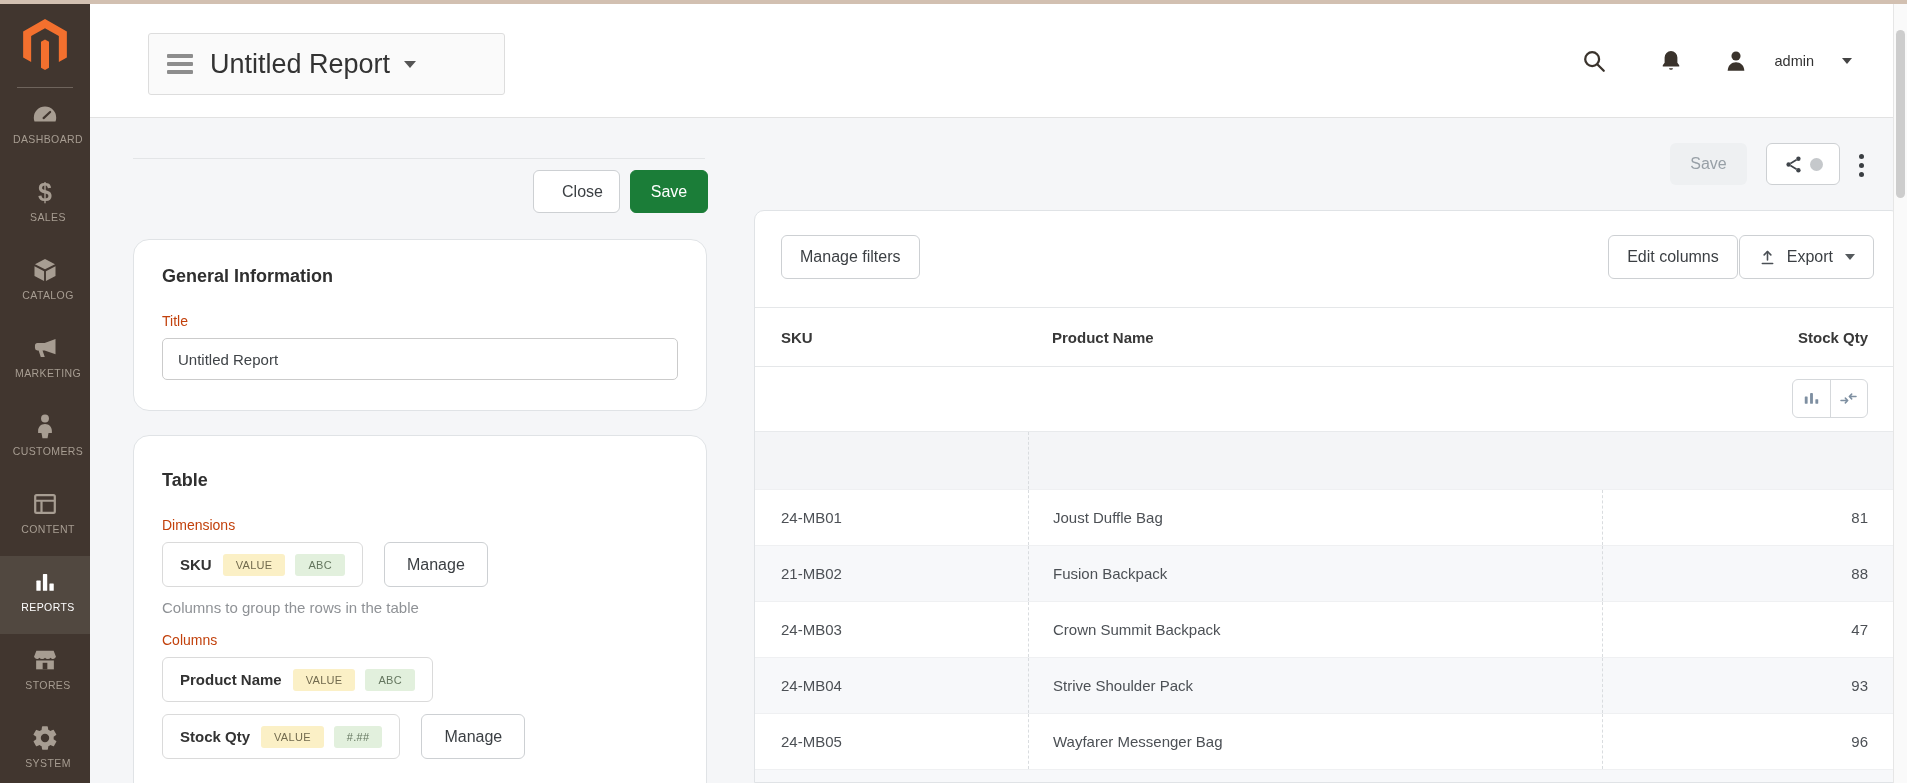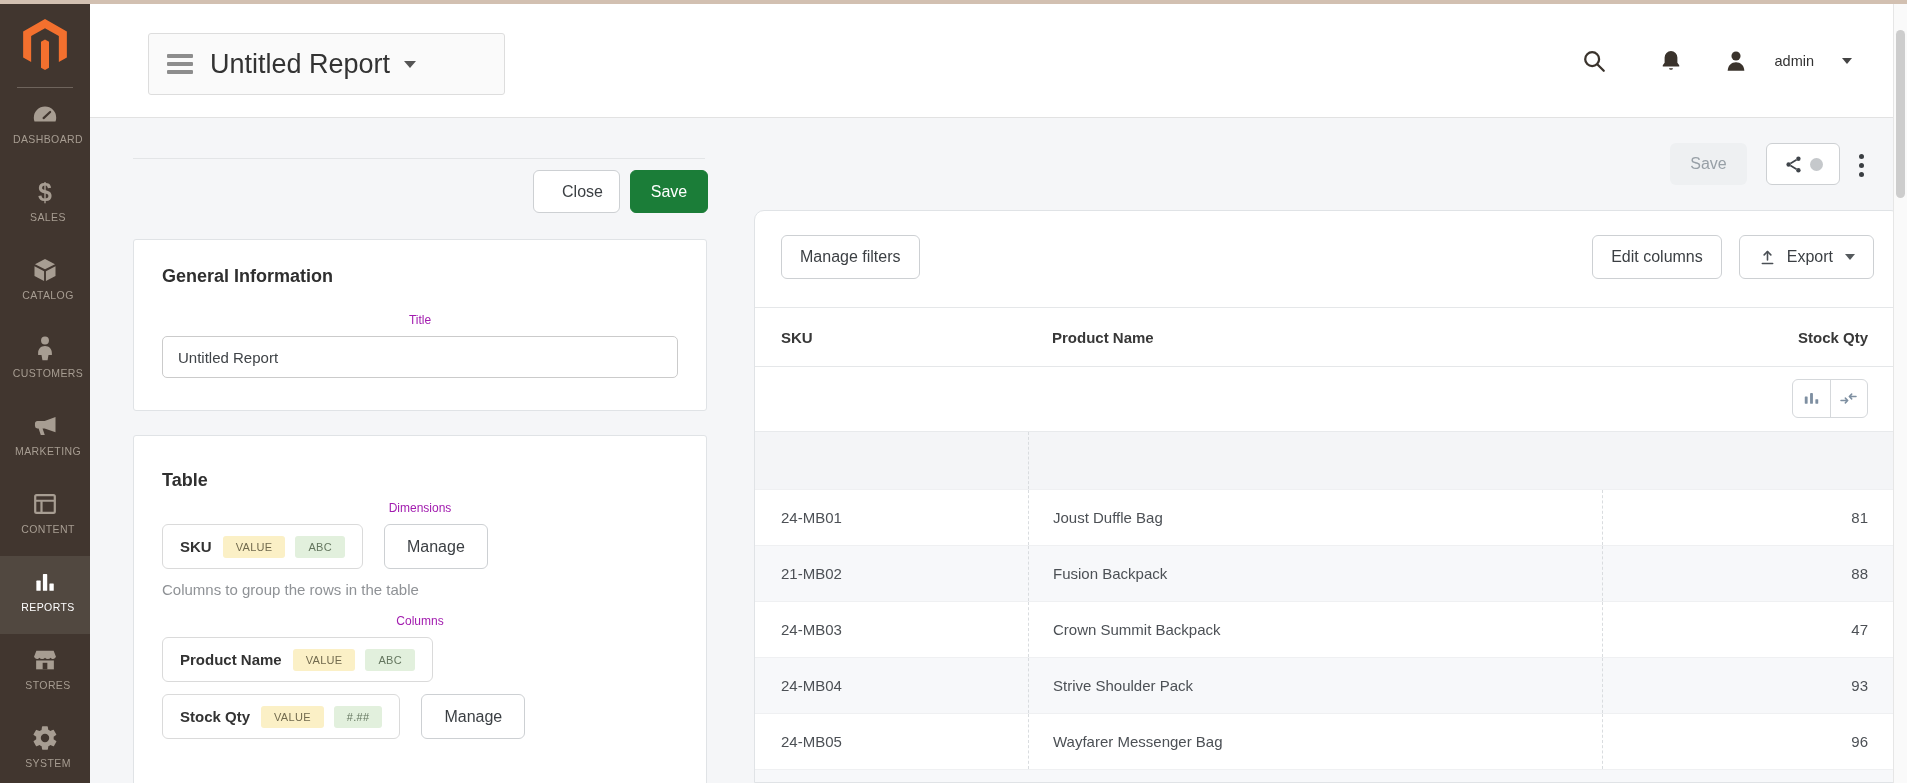--- a/index.html
+++ b/index.html
@@ -46,44 +46,44 @@
   .btn { display:inline-flex; align-items:center; justify-content:center; border-radius:6px; font-size:16px; cursor:pointer; background:#fff; border:1px solid #cdd0d3; color:#3b3f43; }
   #close-btn { position:absolute; left:443px; top:52px; width:87px; height:43px;padding-left:12px; }
   #save-btn  { position:absolute; left:540px; top:52px; width:78px; height:43px; background:var(--accent-green,#1b7d38); border:1px solid var(--accent-green,#1b7d38); color:#fff; }
   #page-save-btn { position:absolute; left:1580px; top:25px; width:77px; height:42px; background:#eef0f2; border:none; color:#98a0a7; cursor:default; }
   #share-btn { position:absolute; left:1676px; top:25px; width:74px; height:42px; gap:6px; }
   #share-btn svg { width:21px; height:21px; }
   .status-dot { width:13px; height:13px; border-radius:50%; background:#c5c8cb; display:inline-block; }
   #kebab-btn { position:absolute; left:1763px; top:30px; width:16px; height:34px; display:flex; flex-direction:column; align-items:center; justify-content:center; gap:4px; cursor:pointer; }
   #kebab-btn i { width:5px; height:5px; border-radius:50%; background:#3a3e42; }
 
-  .card { position:absolute; background:#fff; border:1px solid #e0e3e6; border-radius:3px; }
+  .card { position:absolute; background:#fff; border:1px solid #e0e3e6; border-radius:16px; }
   #gi-card { left:43px; top:121px; width:574px; height:172px; padding:26px 28px; }
   .card-heading { font-size:18px; font-weight:bold; color:#2f2f2f; }
-  .field-label { font-size:12px; color:#a21caf;text-align:center; }
+  .field-label { font-size:14px; color:#c2410c; }
   #gi-title-label { margin-top:26px; }
   #gi-title-input { margin-top:9px; width:100%; height:42px; border:1px solid #cbcbcb; border-radius:5px; padding:0 15px; font-size:15px; color:#3f4347; font-family:inherit; background:#fff; }
 
   #table-card { left:43px; top:317px; width:574px; height:430px; padding:34px 28px; }
-  #dimensions-label { margin-top:10px; }
+  #dimensions-label { margin-top:26px; }
   #columns-label { margin-top:16px; }
   .chip-row { display:flex; gap:21px; margin-top:9px; align-items:stretch; }
   .chip { display:inline-flex; align-items:center; gap:11px; border:1px solid #dadada; border-radius:6px; background:#fff; padding:0 17px; height:45px; cursor:grab; }
   .chip .chip-name { font-size:15px; font-weight:bold; color:#333; white-space:nowrap; }
   .badge { font-size:11px; padding:5px 13px; border-radius:3px; letter-spacing:.3px; white-space:nowrap; }
   .badge.yellow { background:var(--badge-yellow-bg,#fbf0c6); color:#716a4e; }
   .badge.green  { background:var(--badge-green-bg,#e2f0dd); color:#64765f; }
   .manage-btn { height:45px; padding:0 22px; font-size:16px; }
   .help-text { margin-top:12px; font-size:15px; color:#8f9296; }
 
   
   #grid-card { left:643px; top:92px; width:1147px; height:573px; padding:0; overflow:hidden; border-radius:10px 10px 0 0;margin-left:21px; }
   #grid-toolbar { display:flex; align-items:flex-start; justify-content:space-between; padding:24px 26px 0 26px; height:96px; }
   #grid-toolbar .btn { height:44px; padding:0 18px; }
-  #toolbar-right { display:flex; gap:17px; }
+  #toolbar-right { display:flex; gap:1px; }
   #export-btn { gap:10px; }
   #export-btn svg { width:19px; height:19px; }
   #export-btn .caret-down { border-left-width:5px; border-right-width:5px; border-top-width:6px; margin-left:2px; border-top-color:#55595d; }
 
   .grid-row { display:grid; grid-template-columns:273px 574px auto; align-items:center; }
   .gc-sku { padding-left:26px; }
   .gc-name { padding-left:24px; }
   .gc-qty { text-align:right; padding-right:32px; }
   #grid-head { height:60px; border-top:1px solid #e5e7e9; border-bottom:1px solid #e5e7e9; font-weight:bold; font-size:15px; color:#383838; }
   #view-row { height:64px; position:relative; }
@@ -136,33 +136,33 @@
             <path d="M12 2.6 20.6 7 12 11.4 3.4 7z"></path>
             <path d="M3 8.8l8.2 4.2v8.4L3 17.2z"></path>
             <path d="M21 8.8l-8.2 4.2v8.4L21 17.2z"></path>
           </svg>
         </span>
         <span class="lbl">CATALOG</span>
       </div>
       <div class="side-item">
         <span class="ic">
           <svg viewBox="0 0 24 24" fill="currentColor">
+            <path d="M21 4.2v13.2l-9.3-3.3H9.9l1.9 5.7H8.4l-1.9-5.7h-1A2.1 2.1 0 0 1 3.4 12V9.8c0-1.2.9-2.1 2.1-2.1h6.2z"></path>
+          </svg>
+        </span>
+        <span class="lbl">MARKETING</span>
+      </div>
+      <div class="side-item">
+        <span class="ic">
+          <svg viewBox="0 0 24 24" fill="currentColor">
             <circle cx="12" cy="5.6" r="3.4"></circle>
             <path d="M12 10.2c-3.5 0-5.9 2.4-5.9 6v1.9h2.9l.8 4.3h4.4l.8-4.3h2.9v-1.9c0-3.6-2.4-6-5.9-6z"></path>
           </svg>
         </span>
         <span class="lbl">CUSTOMERS</span>
-      </div>
-      <div class="side-item">
-        <span class="ic">
-          <svg viewBox="0 0 24 24" fill="currentColor">
-            <path d="M21 4.2v13.2l-9.3-3.3H9.9l1.9 5.7H8.4l-1.9-5.7h-1A2.1 2.1 0 0 1 3.4 12V9.8c0-1.2.9-2.1 2.1-2.1h6.2z"></path>
-          </svg>
-        </span>
-        <span class="lbl">MARKETING</span>
       </div>
       <div class="side-item">
         <span class="ic">
           <svg viewBox="0 0 24 24" fill="none" stroke="currentColor" stroke-width="1.9">
             <rect x="3.6" y="4.4" width="16.8" height="15.2" rx="1.2"></rect>
             <path d="M3.6 9.2h16.8M9 9.2v10.4"></path>
           </svg>
         </span>
         <span class="lbl">CONTENT</span>
       </div>

